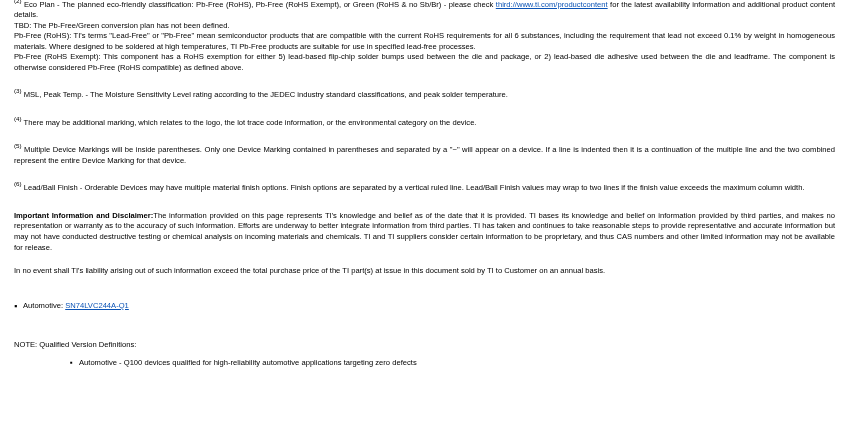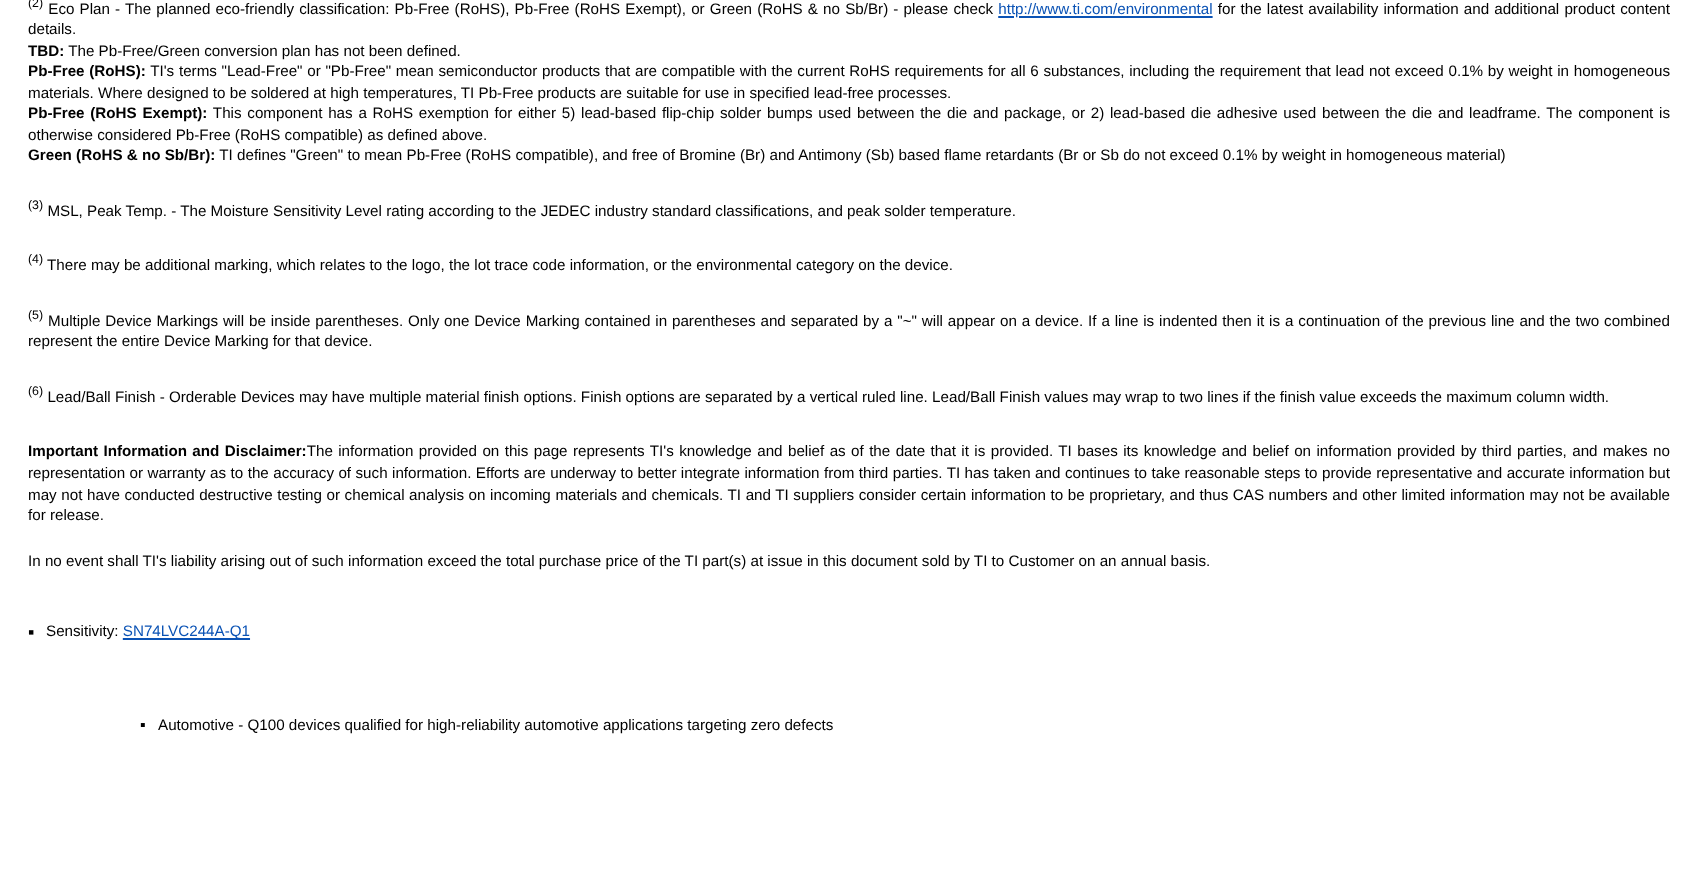--- a/index.html
+++ b/index.html
@@ -37,21 +37,21 @@
   }
   .spacer-sm { height: 7px; }
   .spacer-md { height: 12px; }
   .spacer-lg { height: 17px; }
   .link {
     color: #0b53b5;
     text-decoration: underline;
     cursor: pointer;
     text-align: center;
   }
-  .bold { font-weight: bold; }
+  .bold { font-weight: normal; }
   .greenbold { font-weight: bold; }
   .para-tight {
     font-size: 7.6px;
     line-height: 1.42;
     text-align: justify;
     margin: 0;
   }
   .heading {
     font-size: 7.9px;
     font-weight: bold;
@@ -82,33 +82,30 @@
   .disclaimer-title { font-weight: bold; margin-top: 20px; }
 </style>
 </head>
 <body>
 
 <div class="page">
 
   <div class="block">
     <p class="note">
       <span class="note-sup">(2)</span>
-      <span>Eco Plan - The planned eco-friendly classification: Pb-Free (RoHS), Pb-Free (RoHS Exempt), or Green (RoHS &amp; no Sb/Br) - please check </span><a class="link">http://www.ti.com/environmental</a><span> for the latest availability information and additional product content details.</span>
+      <span>Eco Plan - The planned eco-friendly classification: Pb-Free (RoHS), Pb-Free (RoHS Exempt), or Green (RoHS &amp; no Sb/Br) - please check </span><a class="link">third://www.ti.com/productcontent</a><span> for the latest availability information and additional product content details.</span>
     </p>
     <p class="note">
       <span class="bold">TBD:</span><span> The Pb-Free/Green conversion plan has not been defined.</span>
     </p>
     <p class="note">
       <span class="bold">Pb-Free (RoHS):</span><span> TI's terms "Lead-Free" or "Pb-Free" mean semiconductor products that are compatible with the current RoHS requirements for all 6 substances, including the requirement that lead not exceed 0.1% by weight in homogeneous materials. Where designed to be soldered at high temperatures, TI Pb-Free products are suitable for use in specified lead-free processes.</span>
     </p>
     <p class="note">
       <span class="bold">Pb-Free (RoHS Exempt):</span><span> This component has a RoHS exemption for either 5) lead-based flip-chip solder bumps used between the die and package, or 2) lead-based die adhesive used between the die and leadframe. The component is otherwise considered Pb-Free (RoHS compatible) as defined above.</span>
-    </p>
-    <p class="note">
-      <span class="greenbold">Green (RoHS &amp; no Sb/Br):</span><span> TI defines "Green" to mean Pb-Free (RoHS compatible), and free of Bromine (Br)  and Antimony (Sb) based flame retardants (Br or Sb do not exceed 0.1% by weight in homogeneous material)</span>
     </p>
   </div>
 
   <div class="spacer-lg"></div>
 
   <div class="block">
     <p class="note">
       <span class="note-sup">(3)</span>
       <span>MSL, Peak Temp. - The Moisture Sensitivity Level rating according to the JEDEC industry standard classifications, and peak solder temperature.</span>
     </p>
@@ -121,21 +118,21 @@
       <span class="note-sup">(4)</span>
       <span>There may be additional marking, which relates to the logo, the lot trace code information, or the environmental category on the device.</span>
     </p>
   </div>
 
   <div class="spacer-lg"></div>
 
   <div class="block">
     <p class="note">
       <span class="note-sup">(5)</span>
-      <span>Multiple Device Markings will be inside parentheses. Only one Device Marking contained in parentheses and separated by a "~" will appear on a device. If a line is indented then it is a continuation of the previous line and the two combined represent the entire Device Marking for that device.</span>
+      <span>Multiple Device Markings will be inside parentheses. Only one Device Marking contained in parentheses and separated by a "~" will appear on a device. If a line is indented then it is a continuation of the multiple line and the two combined represent the entire Device Marking for that device.</span>
     </p>
   </div>
 
   <div class="spacer-lg"></div>
 
   <div class="block">
     <p class="note">
       <span class="note-sup">(6)</span>
       <span>Lead/Ball Finish - Orderable Devices may have multiple material finish options. Finish options are separated by a vertical ruled line. Lead/Ball Finish values may wrap to two lines if the finish value exceeds the maximum column width.</span>
     </p>
@@ -154,28 +151,29 @@
   <div class="block">
     <p class="para-tight">In no event shall TI's liability arising out of such information exceed the total purchase price of the TI part(s) at issue in this document sold by TI to Customer on an annual basis.</p>
   </div>
 
   <div class="spacer-lg"></div>
 
   <div class="block">
     <div class="spacer-sm"></div>
     <div class="bullet-row">
       <span class="bullet-dot">▪</span>
-      <span><span>Sensitivity: </span><a class="link">SN74LVC244A-Q1</a></span>
+      <span><span>Automotive: </span><a class="link">SN74LVC244A-Q1</a></span>
     </div>
   </div>
 
   <div class="spacer-lg"></div>
   <div class="spacer-md"></div>
 
   <div class="block">
+    <p class="note">NOTE: Qualified Version Definitions:</p>
     <div class="spacer-sm"></div>
     <div class="bullet-row indent-2">
       <span class="bullet-dot-indent">▪</span>
       <span>Automotive - Q100 devices qualified for high-reliability automotive applications targeting zero defects</span>
     </div>
   </div>
 
 </div>
 
 </body></html>

